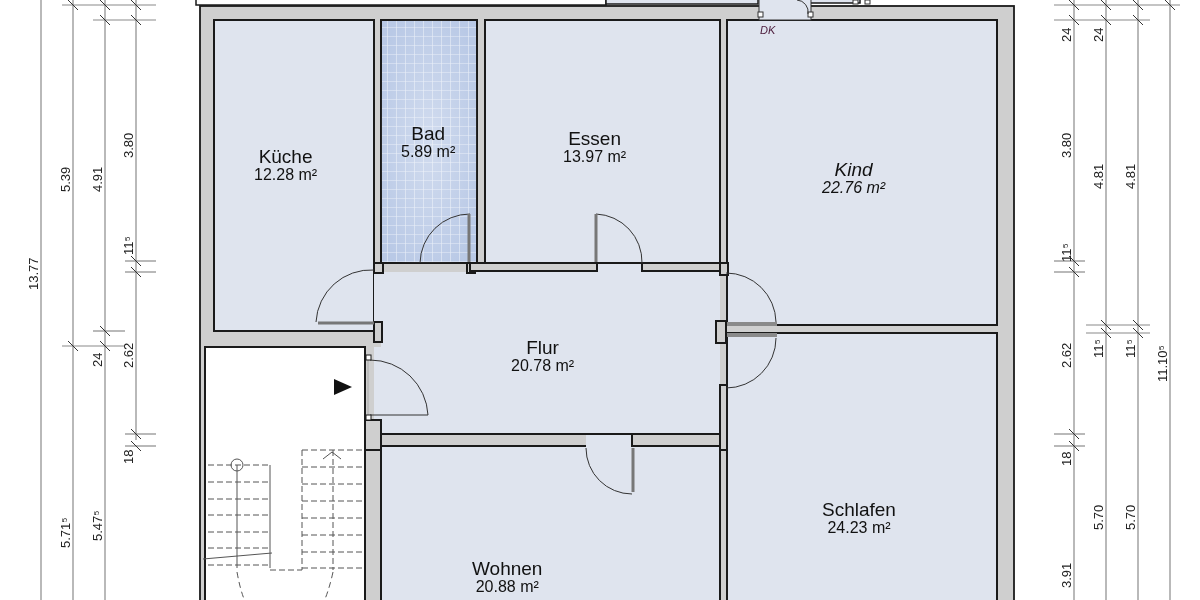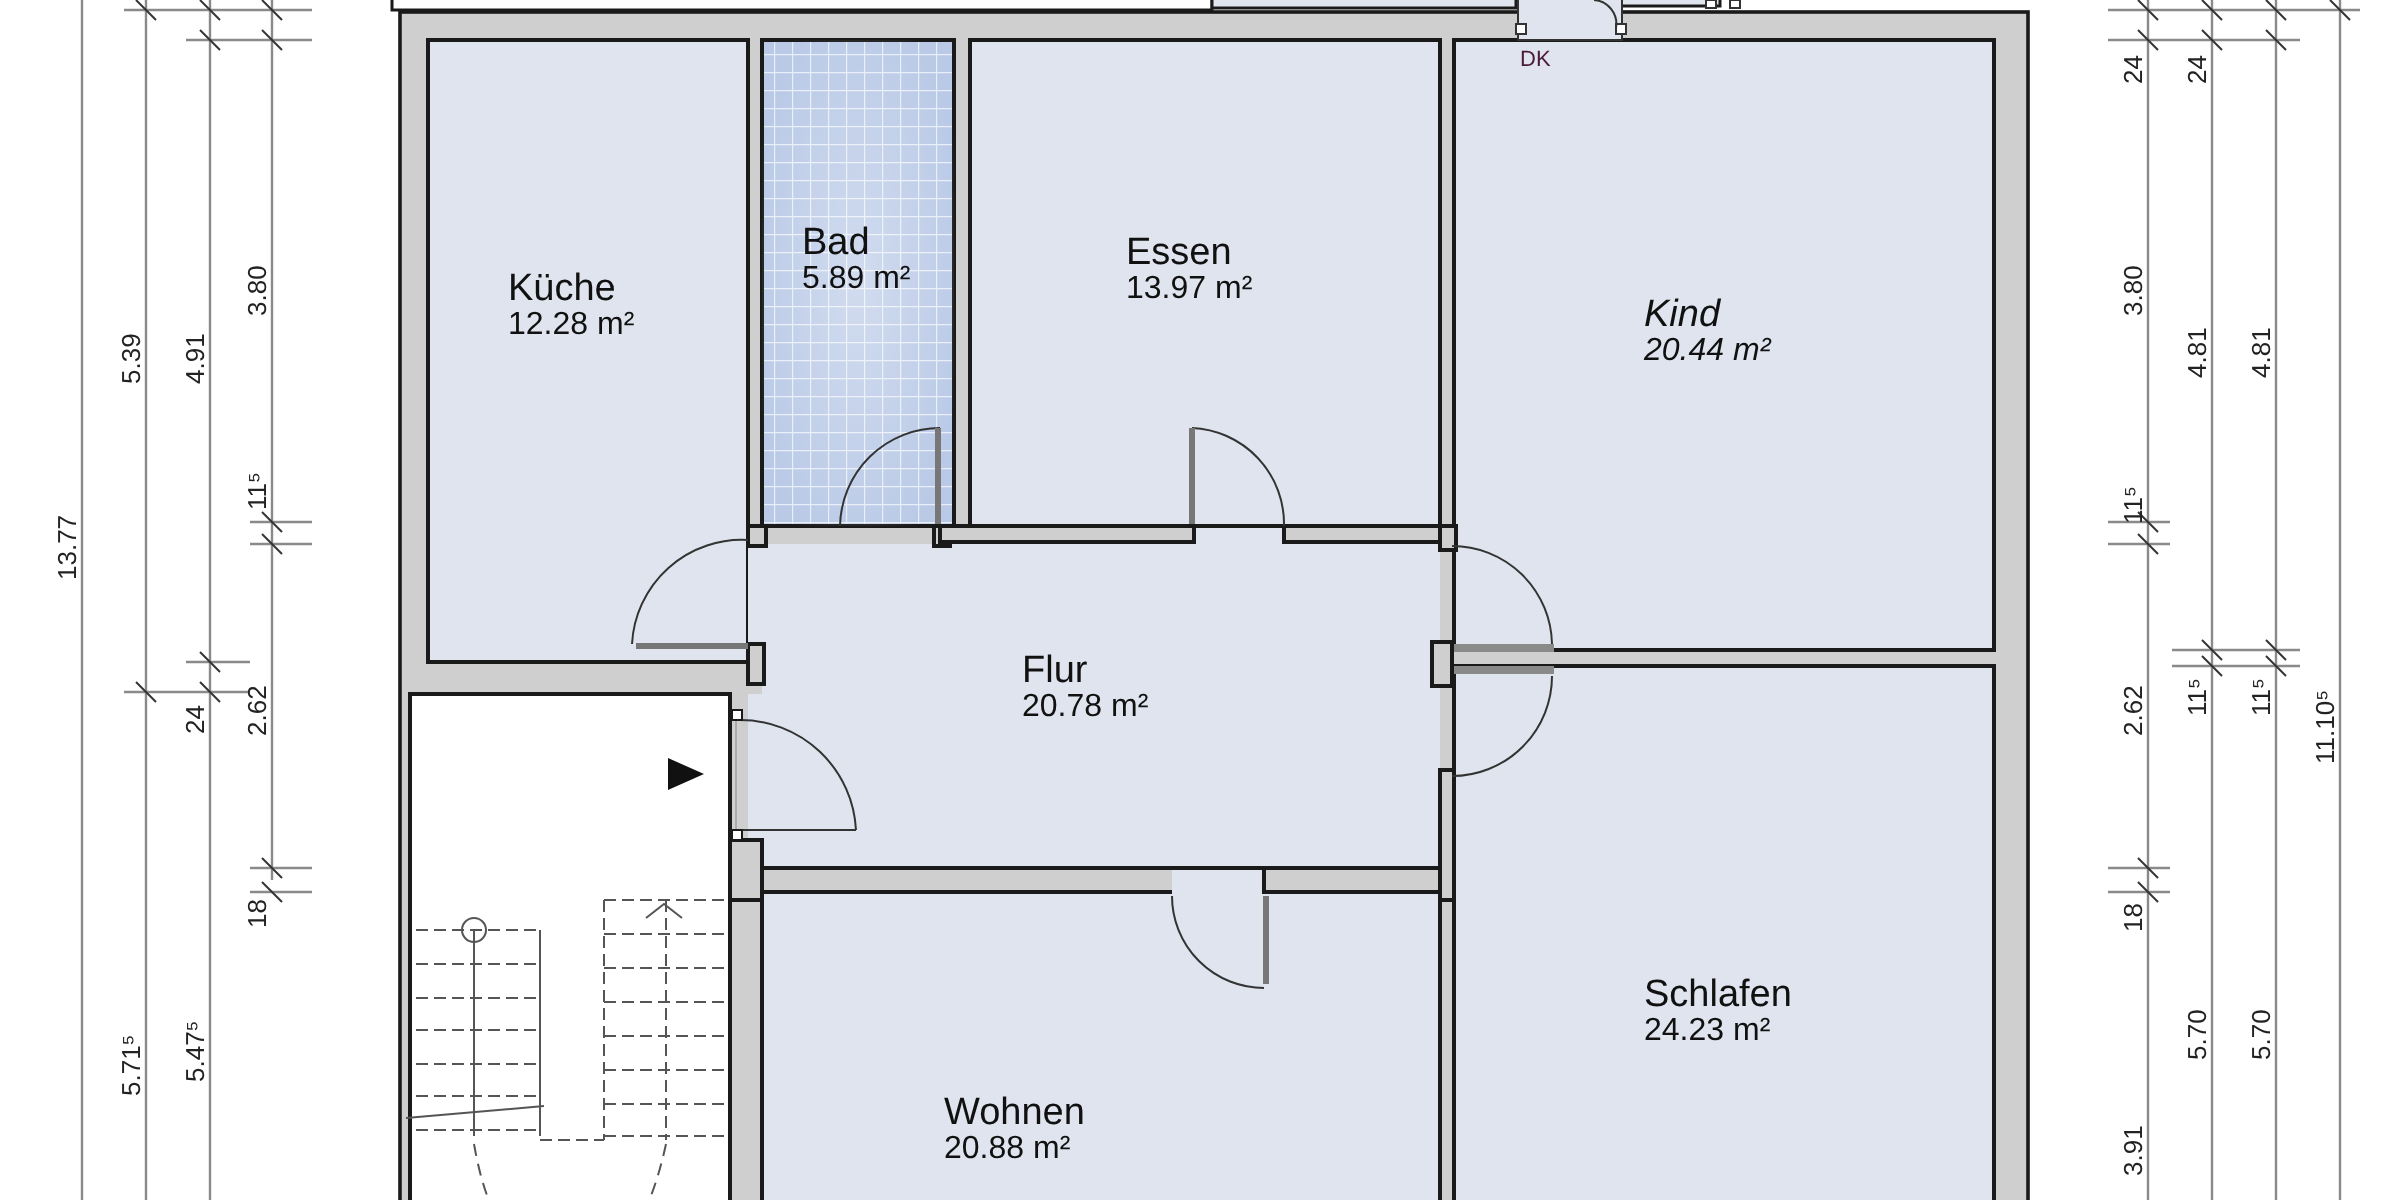--- a/index.html
+++ b/index.html
@@ -1,22 +1,22 @@
 <!DOCTYPE html>
 <html><head>
 <meta charset="utf-8">
 <style>
   html, body { margin: 0; padding: 0; background: #ffffff; }
   body { width: 1200px; height: 600px; overflow: hidden; position: relative; font-family: "Liberation Sans", sans-serif; }
   .canvas { position: absolute; left: 0; top: 0; width: 1200px; height: 600px; }
-  .room-label { position: absolute; text-align: left; color: #111; }
+  .room-label { position: absolute; text-align: center; color: #111; margin-top: 12px; }
   .room-name { font-size: 19px; line-height: 21px; display: block; }
   .room-area { font-size: 16px; line-height: 16px; display: block; }
   .dim { position: absolute; font-size: 13px; color: #222; transform-origin: left top; transform: rotate(-90deg); white-space: nowrap; }
-  .dk { position: absolute; font-size: 11px; color: #4a1a3a; }
+  .dk { position: absolute; font-size: 11px; color: #4a1a3a; font-style: italic; }
 </style>
 </head>
 <body>
 
 <svg class="canvas" width="1200" height="600" viewBox="0 0 1200 600" xmlns="http://www.w3.org/2000/svg">
   <defs>
     <pattern id="tiles" width="9" height="9" patternUnits="userSpaceOnUse">
       <rect width="9" height="9" fill="#b9c9e6"></rect>
       <path d="M9 0 L0 0 0 9" fill="none" stroke="#e8eef8" stroke-width="1.2"></path>
     </pattern>
@@ -198,21 +198,21 @@
 <div class="room-label" style="left:401px; top:111px;">
   <span class="room-name">Bad</span>
   <span class="room-area">5.89 m²</span>
 </div>
 <div class="room-label" style="left:563px; top:116px;">
   <span class="room-name">Essen</span>
   <span class="room-area">13.97 m²</span>
 </div>
 <div class="room-label" style="left:822px; top:147px;font-style:italic;">
   <span class="room-name">Kind</span>
-  <span class="room-area">20.44 m²</span>
+  <span class="room-area">22.76 m²</span>
 </div>
 <div class="room-label" style="left:511px; top:325px;">
   <span class="room-name">Flur</span>
   <span class="room-area">20.78 m²</span>
 </div>
 <div class="room-label" style="left:822px; top:487px;">
   <span class="room-name">Schlafen</span>
   <span class="room-area">24.23 m²</span>
 </div>
 <div class="room-label" style="left:472px; top:546px;">

